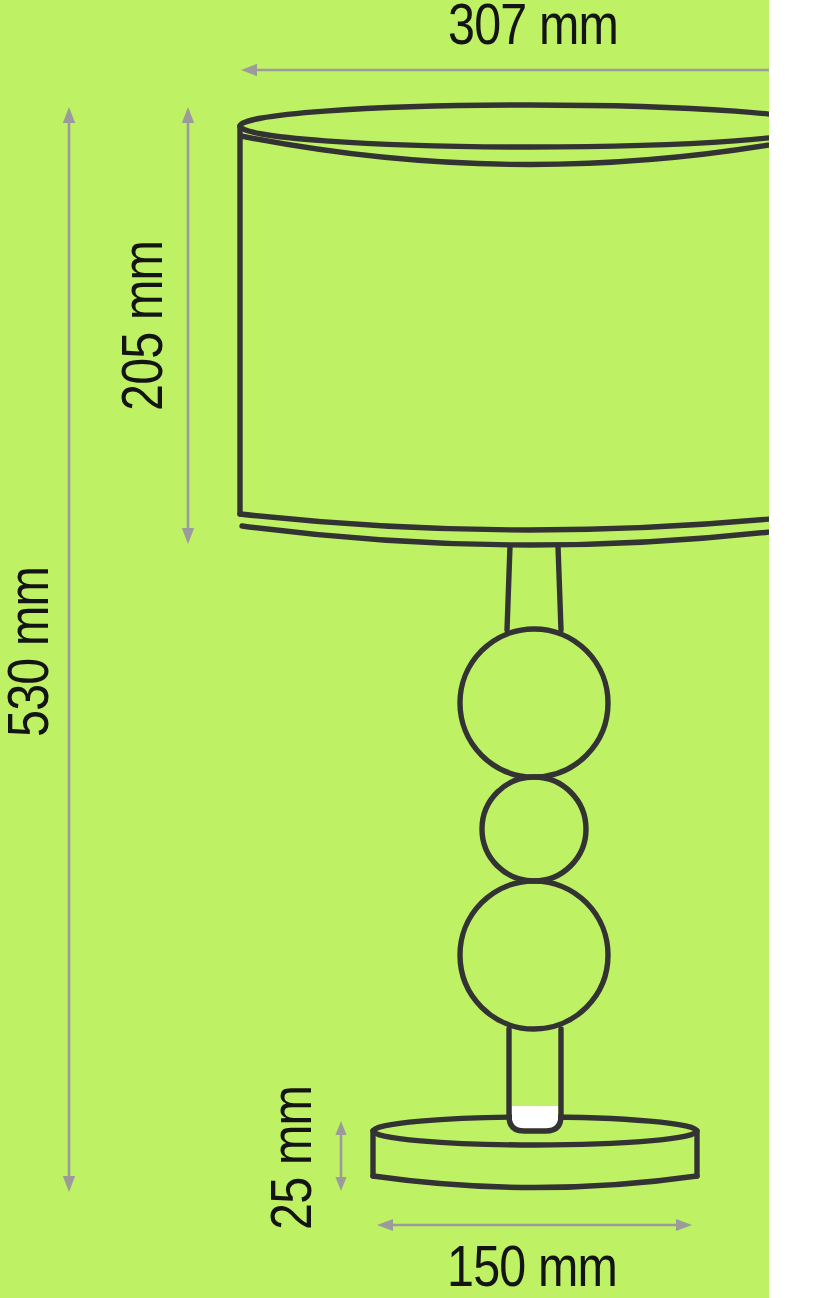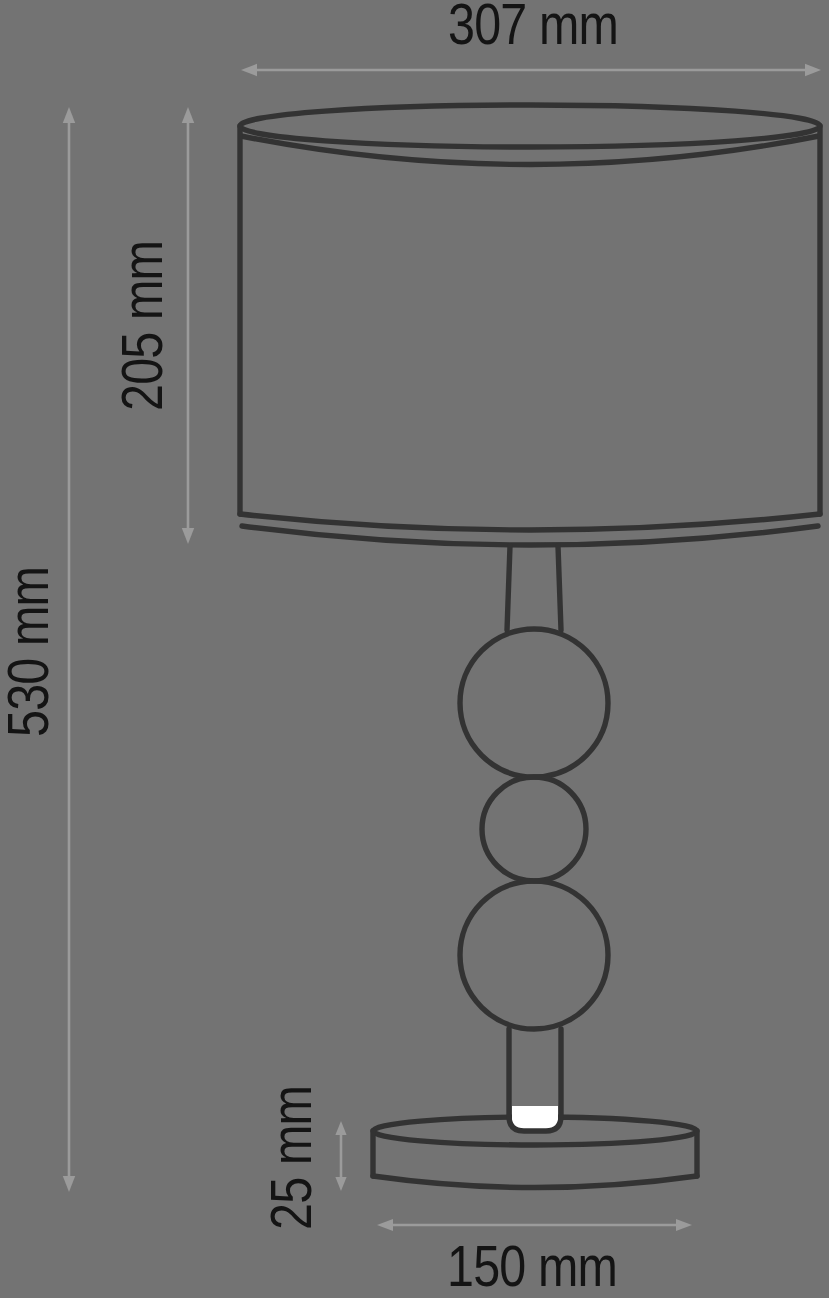--- a/index.html
+++ b/index.html
@@ -1,20 +1,20 @@
 <!DOCTYPE html>
 <html><head>
 <meta charset="utf-8">
 <style>
   html, body { margin: 0; padding: 0; background: #ffffff; }
   #stage {
     position: relative;
-    width: 829px;
+    width: 769px;
     height: 1298px;
-    background: #737373;
+    background: #bef264;
     overflow: hidden;
     font-family: "Liberation Sans", sans-serif;
   }
   #stage svg { position: absolute; left: 0; top: 0; }
   .dim-anchor {
     position: absolute;
     width: 0; height: 0;
   }
   .dim-label {
     position: absolute;

